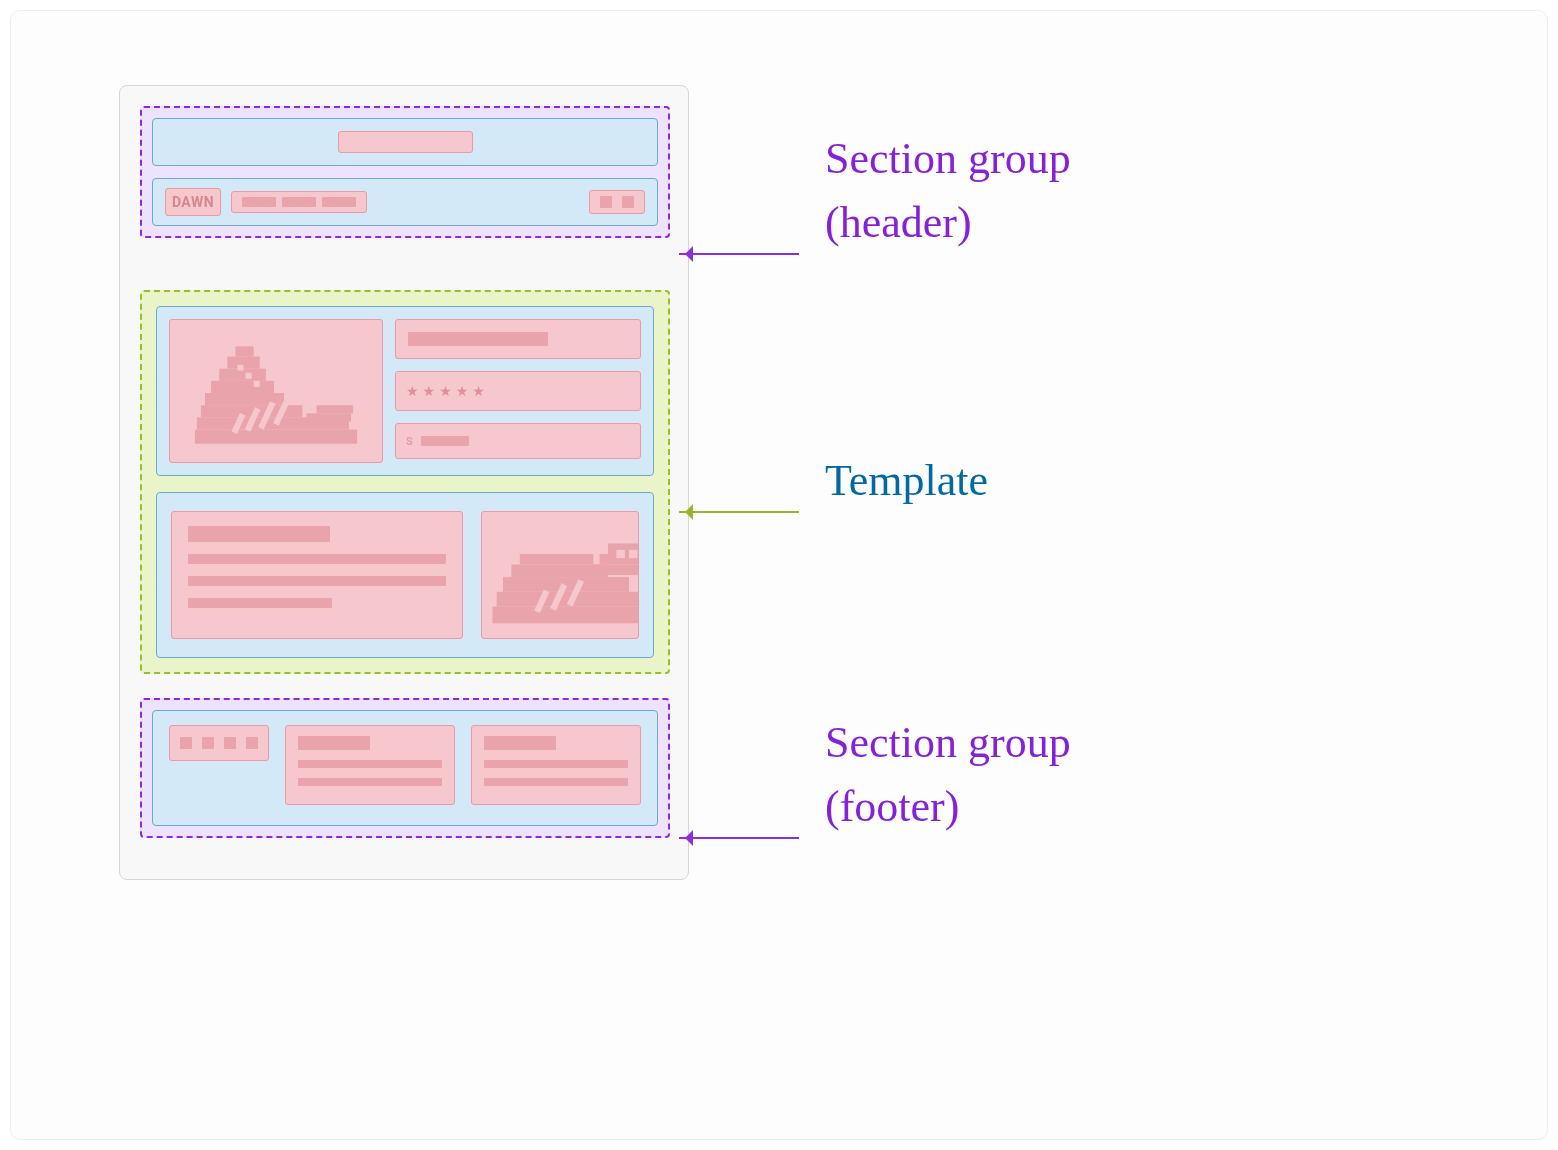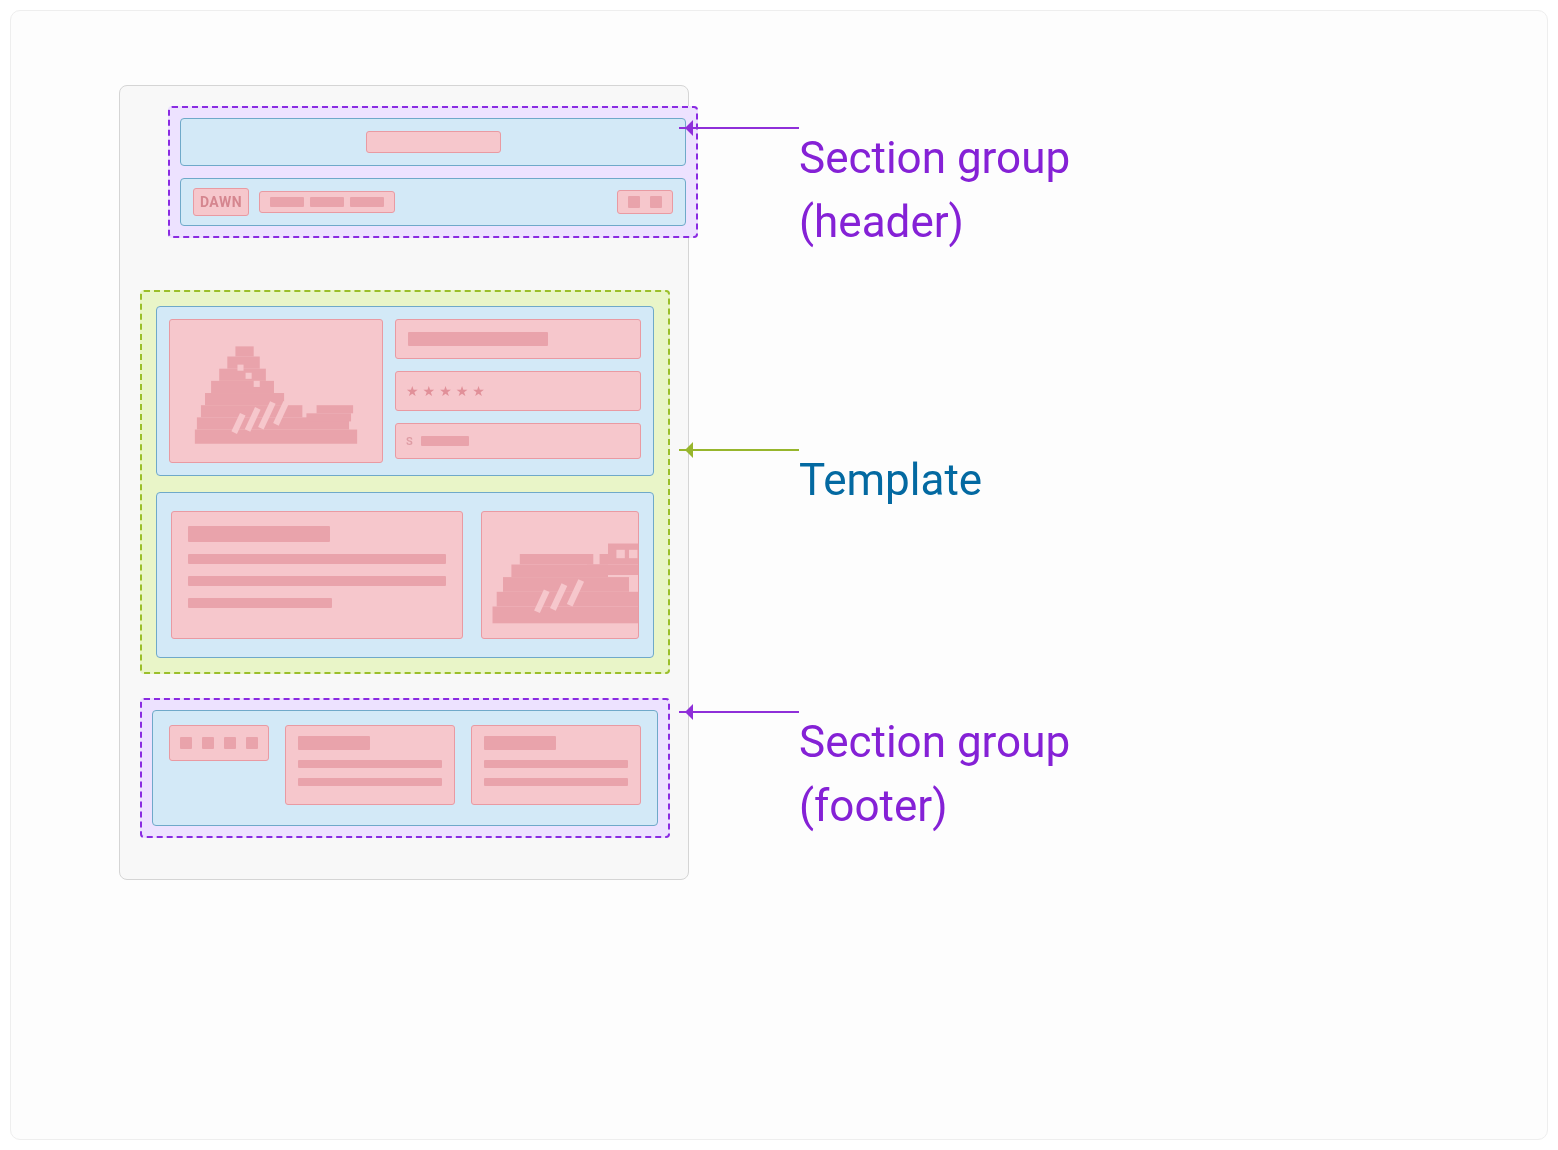--- a/index.html
+++ b/index.html
@@ -52,21 +52,21 @@
     border: 1px solid #6fa9c9;
     border-radius: 4px;
   }
   
   .block {
     background: #f6c7cc;
     border: 1px solid #e99aa2;
     border-radius: 3px;
   }
   
-  #header-group { left: 20px; top: 20px; width: 530px; margin-left: 28px; }
+  #header-group { left: 20px; top: 20px; width: 530px; }
   #hdr-announce { height: 48px; display:flex; align-items:center; justify-content:center; }
   #hdr-announce .block { width: 135px; height: 22px; }
   #hdr-nav { height: 48px; display:flex; align-items:center; padding: 0 12px; gap:10px; }
   #logo-block { width:56px; height:28px; display:flex; align-items:center; justify-content:center; font-size:14px; font-weight:700; color:#d5868f; letter-spacing:0.5px; }
   #menu-block { width:136px; height:22px; display:flex; align-items:center; justify-content:space-evenly; padding:0 4px; }
   #menu-block span { display:block; width:34px; height:10px; background:#e9a3ab; border-radius:1px; }
   #icons-block { margin-left:auto; width:56px; height:24px; display:flex; align-items:center; justify-content:space-evenly; }
   #icons-block span { display:block; width:12px; height:12px; background:#e9a3ab; border-radius:1px; }
 
   
@@ -95,21 +95,23 @@
   #ftr-social { width:100px; height:36px; display:flex; align-items:center; justify-content:space-evenly; }
   #ftr-social span { width:12px; height:12px; background:#e9a3ab; border-radius:1px; }
   .ftr-col { flex:1; height:80px; padding:10px 12px; display:flex; flex-direction:column; gap:10px; }
   .ftr-col .h { width:50%; height:14px; background:#e9a3ab; border-radius:1px; }
   .ftr-col .l { width:100%; height:8px; background:#e9a3ab; border-radius:1px; }
 
   
   .callout {
     position: absolute;
     display: flex;
-    align-items: flex-start;
+    align-items: flex-end;
+    gap: 26px;
+    font-family: Liberation Serif, serif;
   }
   .arrow {
     width: 120px; height: 2px; position: relative;
   }
   .arrow.purple { background:#8f2fd9; }
   .arrow.green  { background:#97b62c; }
   .arrow::before {
     content:'';
     position:absolute; left:-2px; top:-7px;
     border: 8px solid transparent;

